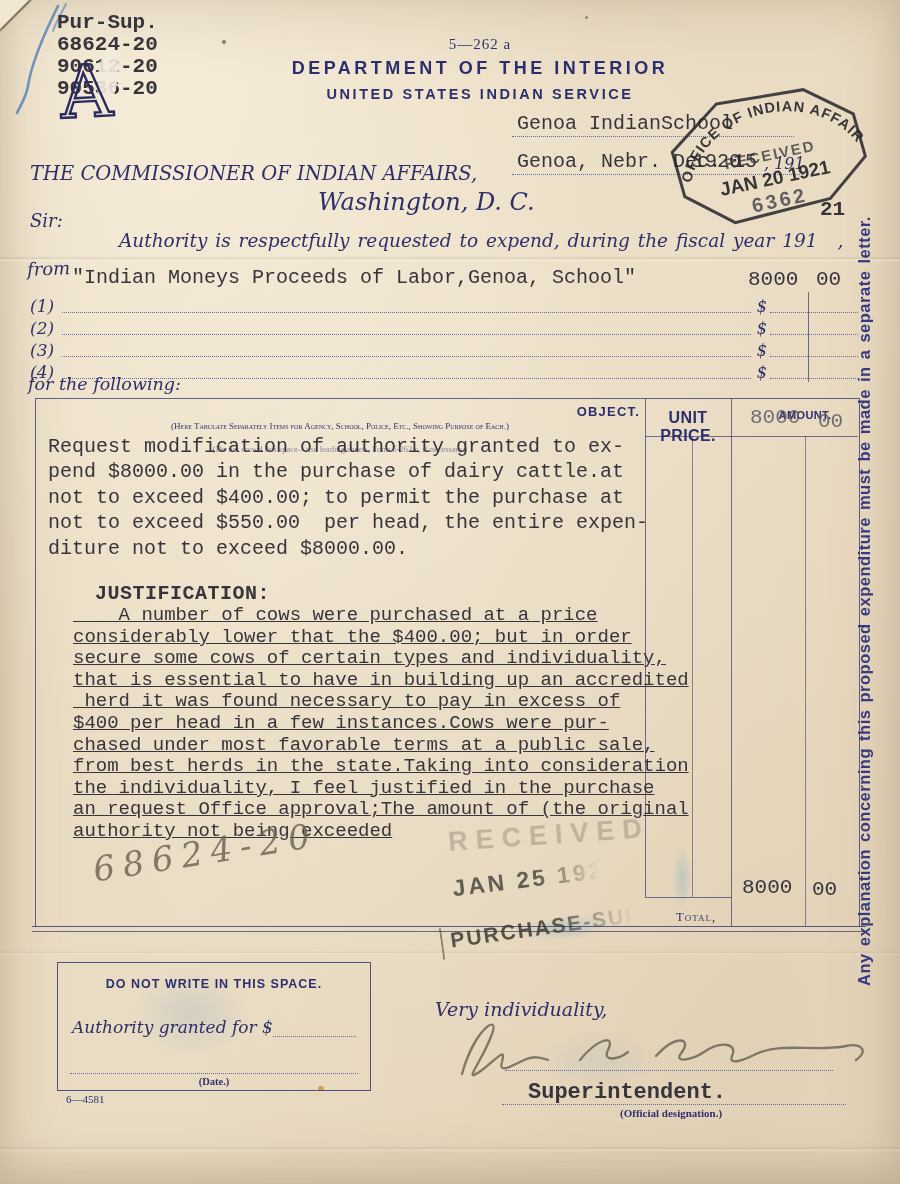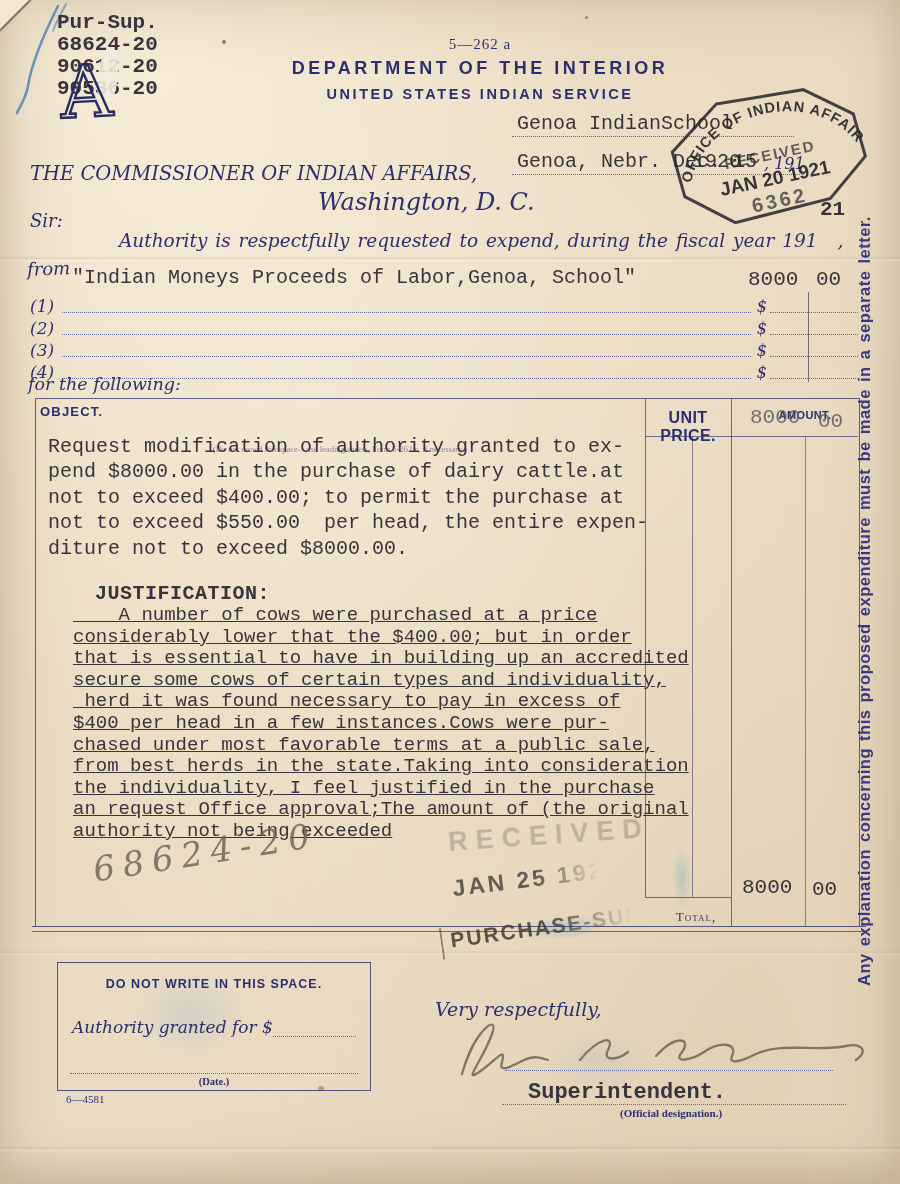--- a/index.html
+++ b/index.html
@@ -147,43 +147,44 @@
   <div class="abs vline" style="left:645px;top:398px;height:499px;"></div>
   <div class="abs vline" style="left:692px;top:436px;height:461px;opacity:.8;"></div>
   <div class="abs vline" style="left:731px;top:398px;height:528px;"></div>
   <div class="abs vline" style="left:805px;top:436px;height:490px;opacity:.8;"></div>
 
   <div class="abs hline" style="left:645px;top:436px;width:213px;"></div>
   <div class="abs hline" style="left:645px;top:897px;width:86px;"></div>
 
   <div class="abs" style="left:32px;top:926px;width:834px;height:4px;border-top:1.4px solid rgba(55,55,105,.8);border-bottom:1.2px solid rgba(55,55,105,.7);"></div>
 
-  <div class="abs sans" style="left:40px;top:404px;width:600px;text-align:left;font-size:13px;font-weight:600;letter-spacing:1.2px;">OBJECT.</div>
+  <div class="abs sans" style="left:40px;top:404px;width:600px;text-align:right;font-size:13px;font-weight:600;letter-spacing:1.2px;">OBJECT.</div>
+  <div class="abs navy" style="left:40px;top:421px;width:600px;text-align:center;font-size:9px;font-variant:small-caps;">(Here Tabulate Separately Items for Agency, School, Police, Etc., Showing Purpose of Each.)</div>
   <div class="abs navy" style="left:40px;top:444px;width:600px;text-align:center;font-size:8.5px;opacity:.55;z-index:0;">(Do not crowd this space—use leading sheets, Form 5-262 c, if necessary.)</div>
   <div class="abs sans" style="left:645px;top:409px;width:86px;text-align:center;font-size:16px;font-weight:700;letter-spacing:.4px;">UNIT PRICE.</div>
   <div class="abs sans" style="left:731px;top:409px;width:148px;text-align:center;font-size:11px;font-weight:700;letter-spacing:.4px;">AMOUNT.</div>
 
   <div class="abs tw" style="left:750px;top:406px;font-size:21px;color:#5d5964;opacity:.85;z-index:2;">8000</div>
   <div class="abs tw" style="left:818px;top:410px;font-size:21px;color:#5d5964;opacity:.85;z-index:2;">00</div>
 
   <div id="req-block" class="abs tw" style="left:48px;top:434px;z-index:1;">
     <div class="twl">Request modification of authority granted to ex-</div>
     <div class="twl">pend $8000.00 in the purchase of dairy cattle.at</div>
     <div class="twl">not to exceed $400.00; to permit the purchase at</div>
     <div class="twl">not to exceed $550.00  per head, the entire expen-</div>
     <div class="twl">diture not to exceed $8000.00.</div>
   </div>
 
   <div class="abs tw" style="left:95px;top:582px;font-size:20px;font-weight:700;letter-spacing:.5px;">JUSTIFICATION:</div>
 
   <div id="just-block" class="abs tw" style="left:73px;top:605px;text-decoration:underline;">
     <div class="twl">    A number of cows were purchased at a price</div>
     <div class="twl">considerably lower that the $400.00; but in order</div>
+    <div class="twl">secure some cows of certain types and individuality,</div>
     <div class="twl">that is essential to have in building up an accredited</div>
-    <div class="twl">secure some cows of certain types and individuality,</div>
     <div class="twl"> herd it was found necessary to pay in excess of</div>
     <div class="twl">$400 per head in a few instances.Cows were pur-</div>
     <div class="twl">chased under most favorable terms at a public sale,</div>
     <div class="twl">from best herds in the state.Taking into consideration</div>
     <div class="twl">the individuality, I feel justified in the purchase</div>
     <div class="twl">an request Office approval;The amount of (the original</div>
     <div class="twl">authority not being exceeded</div>
   </div>
 
   <div class="abs" style="left:92px;top:832px;transform:rotate(-9deg);font-family:'DejaVu Serif',serif;font-style:italic;font-size:34px;letter-spacing:8px;color:rgba(112,102,89,.85);">68624-20</div>
@@ -200,21 +201,21 @@
     <div class="sans" style="margin-top:14px;text-align:center;font-size:12.5px;font-weight:700;letter-spacing:1px;">DO NOT WRITE IN THIS SPACE.</div>
     <div style="display:flex;align-items:flex-end;margin:26px 14px 0 14px;">
       <span class="it" style="font-size:17px;">Authority granted for $</span>
       <span class="dotted" style="flex:1;height:14px;"></span>
     </div>
     <div class="dotted" style="margin:34px 12px 0 12px;height:2px;"></div>
     <div class="navy" style="text-align:center;font-size:10.5px;font-weight:700;margin-top:2px;">(Date.)</div>
   </div>
   <div class="abs navy" style="left:66px;top:1093px;font-size:11px;">6—4581</div>
 
-  <div class="abs it" style="left:435px;top:998px;font-size:19px;">Very respectfully,</div>
+  <div class="abs it" style="left:435px;top:998px;font-size:19px;">Very individuality,</div>
 
   <svg class="abs" style="left:430px;top:1008px;" width="445" height="84" aria-label="Sam B Davis">
     <g fill="none" stroke="rgba(104,95,82,.8)" stroke-width="2.3" stroke-linecap="round">
       <path d="M32,66 C44,22 70,4 62,26 C52,54 30,78 52,62 C68,50 76,38 72,54 C68,66 82,58 94,52 C104,47 112,50 118,52"></path>
       <path d="M150,52 C168,30 186,26 178,42 C172,54 188,52 198,44"></path>
       <path d="M226,48 C246,26 262,30 252,44 C242,56 262,52 274,44 C292,32 308,36 302,48 C298,58 314,52 326,46 C352,34 386,44 416,38 C430,35 440,42 426,52"></path>
     </g>
   </svg>
   <div class="abs dotted" style="left:505px;top:1056px;width:328px;height:14px;"></div>
   <div class="abs tw" style="left:528px;top:1080px;font-size:22px;font-weight:700;">Superintendent.</div>

